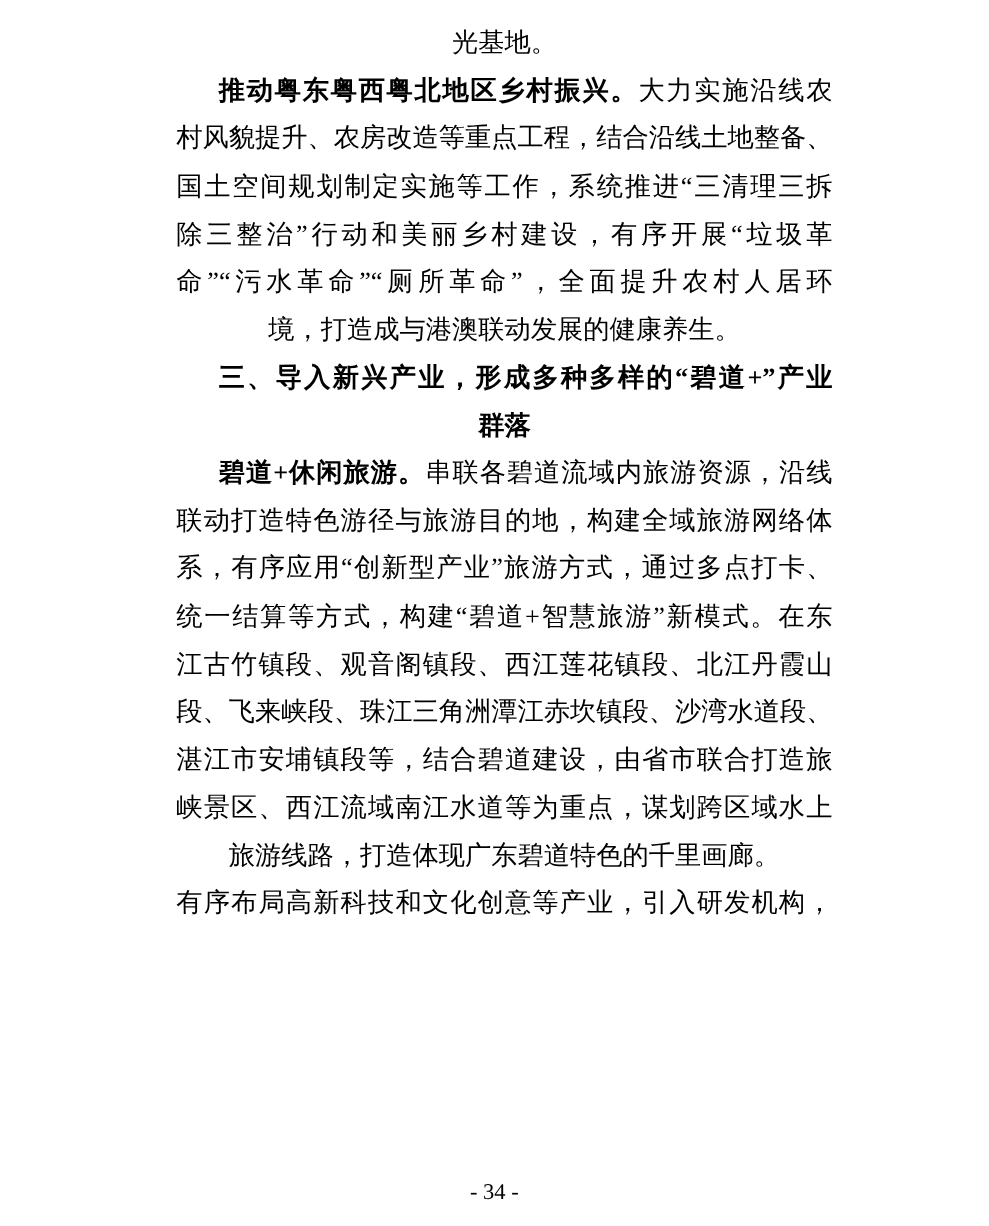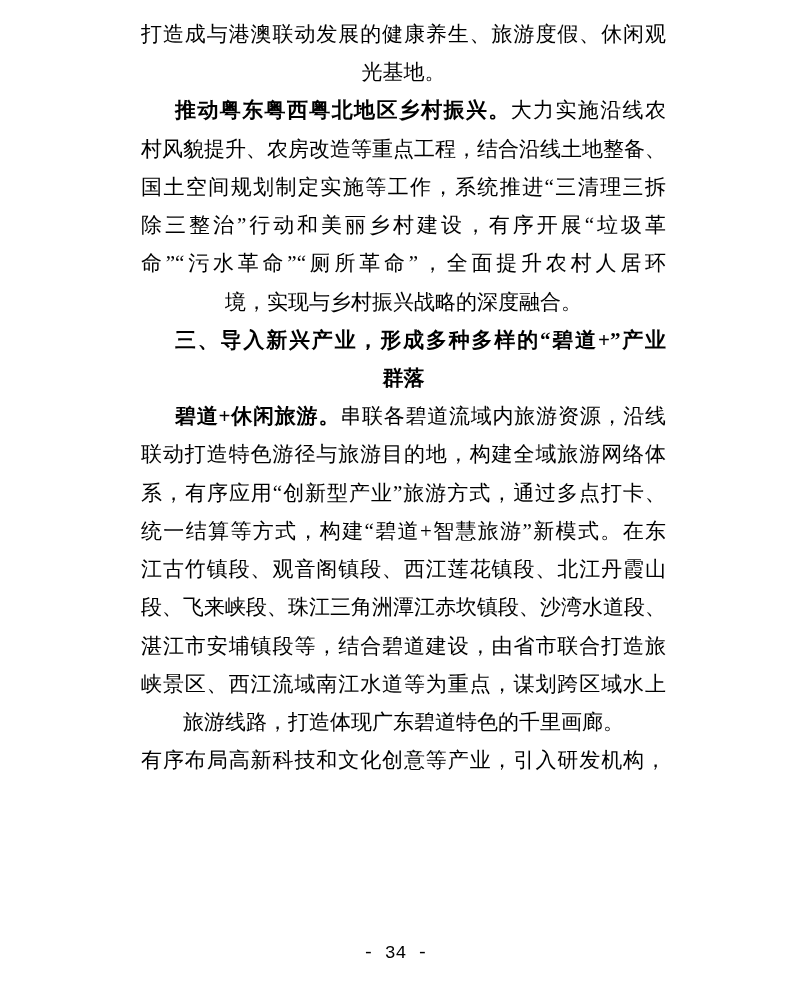--- a/index.html
+++ b/index.html
@@ -43,39 +43,38 @@
   .heading .line { font-weight: 700; }
   .footer {
     position: absolute;
     left: 0;
     top: 941px;
     width: 791px;
     text-align: center;
     font-size: 18px;
     line-height: 24px;
     color: #000000;
-    font-family: Liberation Mono, monospace;
+    font-family: Liberation Serif, serif;
   }
 </style>
 </head>
 <body>
 
 <div class="page">
   <div class="doc-body" id="doc-body">
       <div class="para body">
-        <div class="line j"><span class="n">打造成与港澳联动发展的健康养生、旅游度假、休闲观</span></div>
         <div class="line"><span class="n">光基地。</span></div>
       </div>
       <div class="para body">
         <div class="line j ind"><span class="b">推动粤东粤西粤北地区乡村振兴。</span><span class="n">大力实施沿线农</span></div>
         <div class="line j"><span class="n">村风貌提升、农房改造等重点工程，结合沿线土地整备、</span></div>
         <div class="line j"><span class="n">国土空间规划制定实施等工作，系统推进“三清理三拆</span></div>
         <div class="line j"><span class="n">除三整治”行动和美丽乡村建设，有序开展“垃圾革</span></div>
         <div class="line j"><span class="n">命”“污水革命”“厕所革命”，全面提升农村人居环</span></div>
-        <div class="line"><span class="n">境，实现与乡村振兴战略的深度融合。</span></div>
+        <div class="line"><span class="n">境，打造成与港澳联动发展的健康养生。</span></div>
       </div>
       <div class="para heading">
         <div class="line j ind"><span class="b">三、导入新兴产业，形成多种多样的“碧道+”产业</span></div>
         <div class="line"><span class="b">群落</span></div>
       </div>
       <div class="para body">
         <div class="line j ind"><span class="b">碧道+休闲旅游。</span><span class="n">串联各碧道流域内旅游资源，沿线</span></div>
         <div class="line j"><span class="n">联动打造特色游径与旅游目的地，构建全域旅游网络体</span></div>
         <div class="line j"><span class="n">系，有序应用“创新型产业”旅游方式，通过多点打卡、</span></div>
         <div class="line j"><span class="n">统一结算等方式，构建“碧道+智慧旅游”新模式。在东</span></div>

